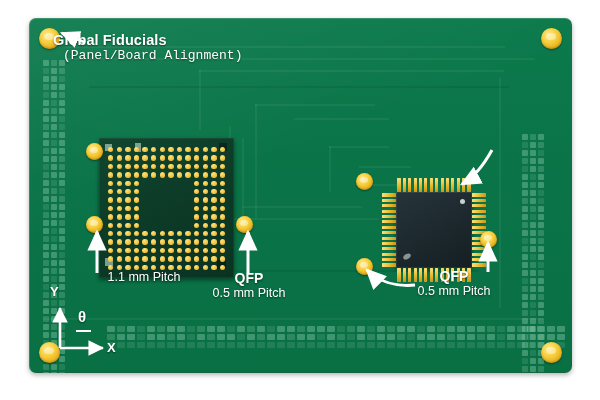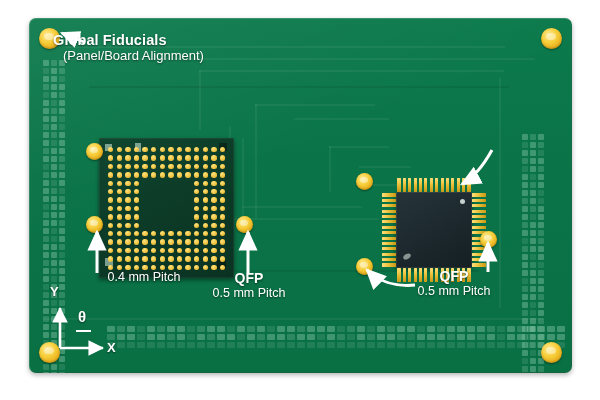--- a/index.html
+++ b/index.html
@@ -122,20 +122,21 @@
   }
   
   .anno { position: absolute; color: #ffffff; white-space: nowrap; }
   .anno .ttl {
     font-size: 14.5px; font-weight: bold; letter-spacing: 0.1px;
     text-shadow: 0 1px 2px rgba(0,0,0,0.5);
   }
   .anno .sub {
     font-size: 13px; font-weight: normal;
     text-shadow: 0 1px 2px rgba(0,0,0,0.5);
+    font-family: Liberation Mono, monospace;
   }
   .anno .sub.it { font-style: italic; }
   .anno.ctr { text-align: center; }
   .pitch { position: absolute; color:#fff; text-align:center; white-space: nowrap; }
   .pitch .nm { font-size: 14px; font-weight: bold; text-shadow: 0 1px 2px rgba(0,0,0,0.5); }
   .pitch .pv { font-size: 12.5px; text-shadow: 0 1px 2px rgba(0,0,0,0.5); }
   svg.ov { position: absolute; left: 0; top: 0; width: 600px; height: 400px; overflow: visible; }
   
   #axis { position: absolute; }
   #axis .lbl {
@@ -812,21 +813,21 @@
       <div style="position:absolute; left:31px; top:34px; width:15px; height:2px; background:#fff;"></div>
     </div>
 
     <div class="anno" style="left:24px; top:14px;">
       <div class="ttl">Global Fiducials</div>
       <div class="sub" style="margin-left:10px;">(Panel/Board Alignment)</div>
     </div>
 
 
     <div class="pitch" style="left:60px; top:252px; width:110px;">
-      <div class="pv">0.4 mm Pitch</div>
+      <div class="pv">1.1 mm Pitch</div>
     </div>
 
     <div class="pitch" style="left:160px; top:252px; width:120px;">
       <div class="nm">QFP</div>
       <div class="pv">0.5 mm Pitch</div>
     </div>
 
     <div class="pitch" style="left:355px; top:250px; width:140px;">
       <div class="nm">QFP</div>
       <div class="pv">0.5 mm Pitch</div>

